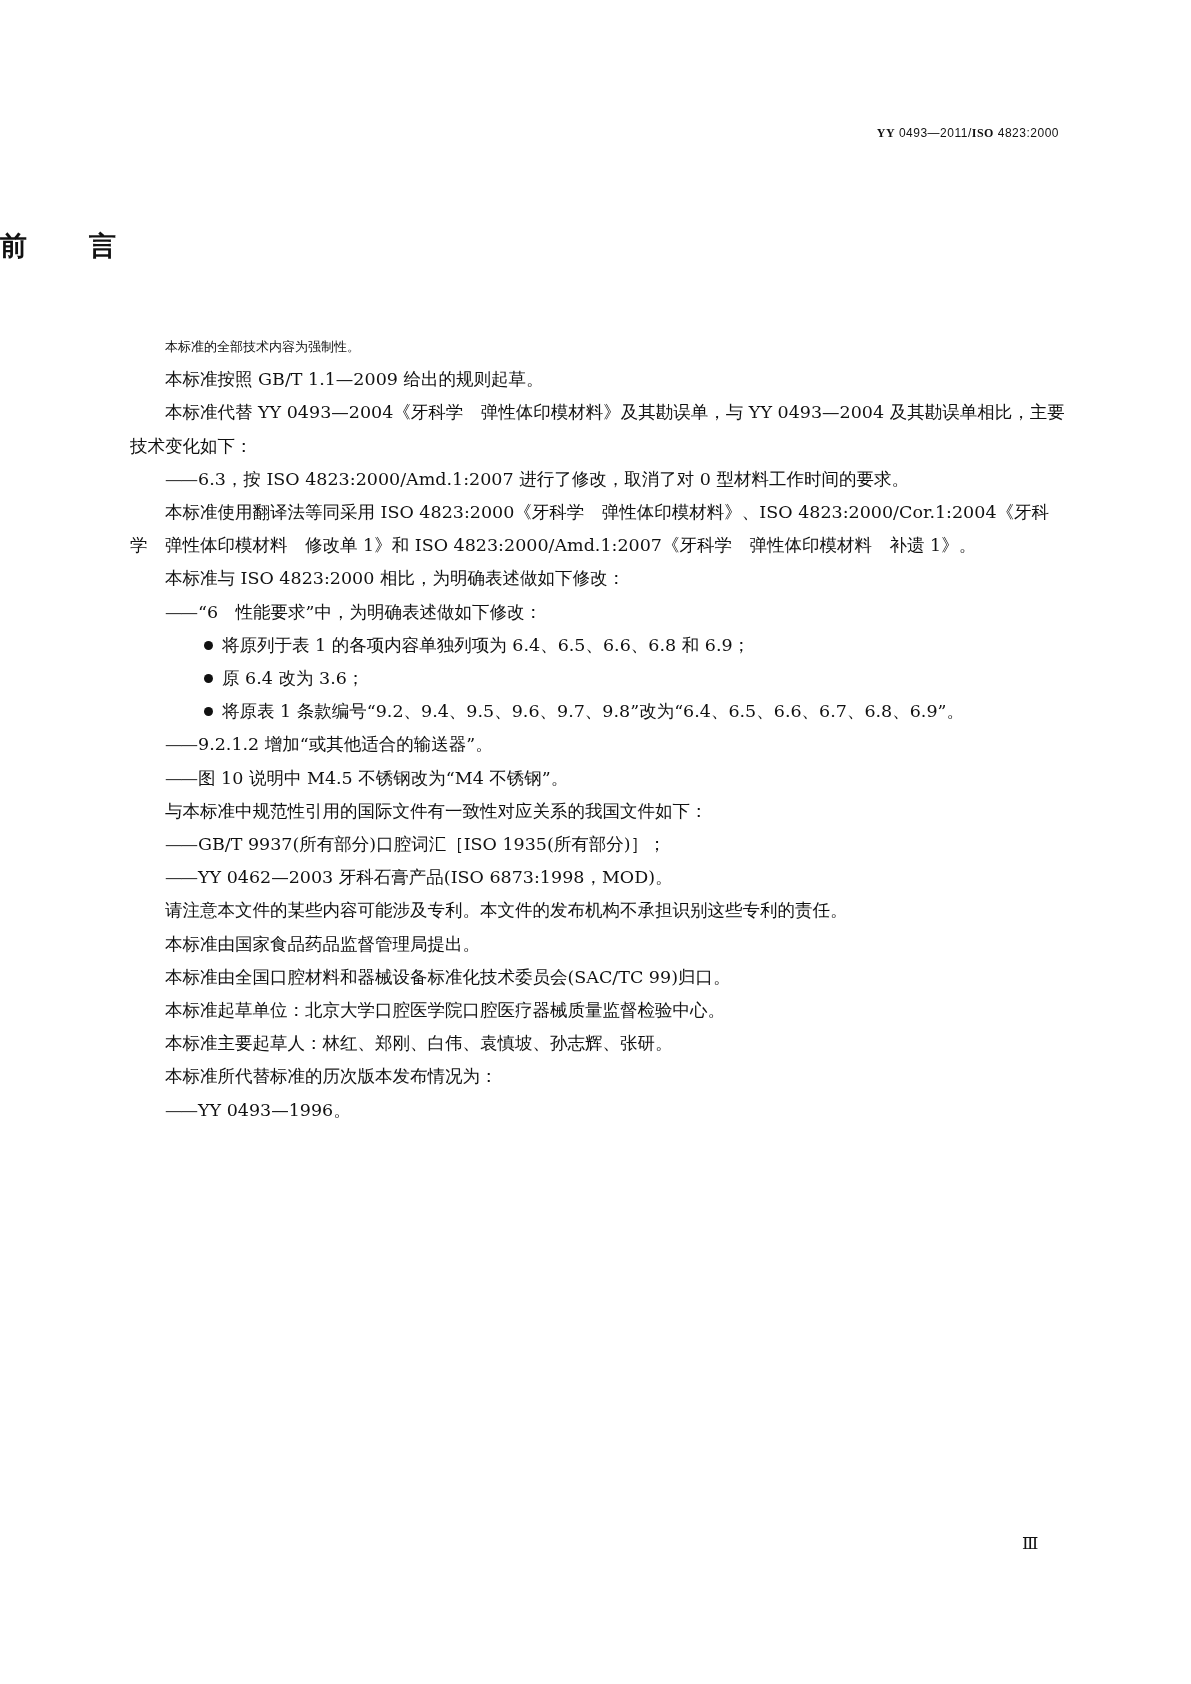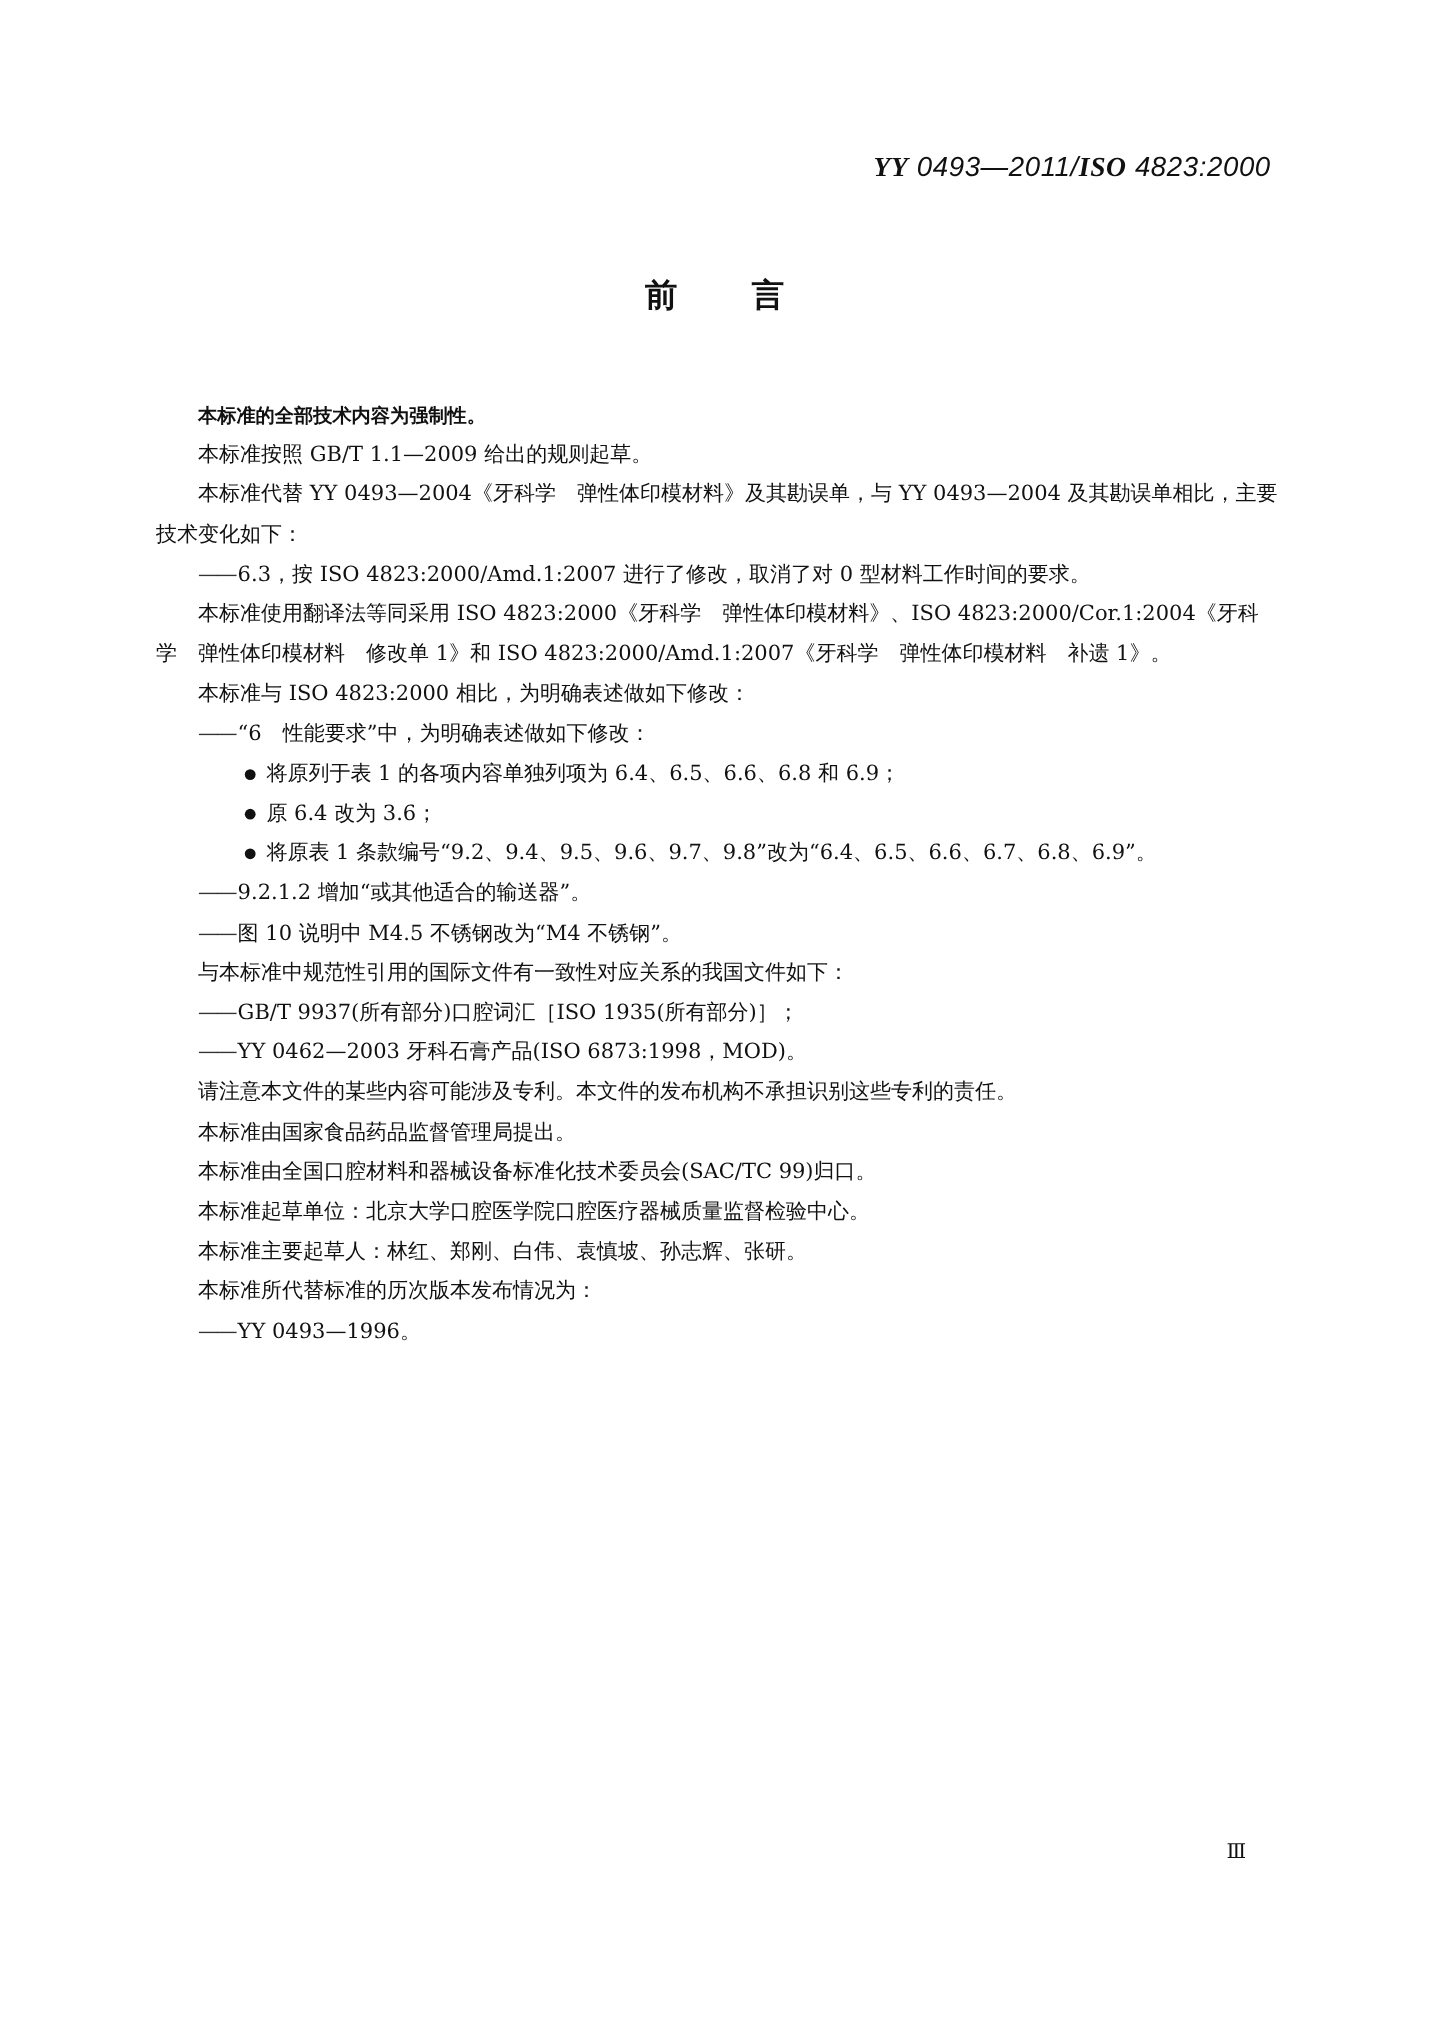--- a/index.html
+++ b/index.html
@@ -12,51 +12,50 @@
       height: 1684px;
       position: relative;
       overflow: hidden;
       font-family: "DejaVu Serif", "Liberation Serif", serif;
       color: #111111;
     }
     .header-code {
       position: absolute;
       top: 126px;
       right: 132px;
-      font-size: 23px;
+      font-size: 12px;
       letter-spacing: 0.5px;
       font-family: "Liberation Sans", "DejaVu Sans", sans-serif;
-      font-style: italic;
     }
     .header-code .b {
       font-weight: bold;
       font-family: "Liberation Serif", "DejaVu Serif", serif;
     }
     .title {
       position: absolute;
       top: 228px;
       left: 0;
       width: 100%;
-      text-align: center;
+      text-align: left;
       font-size: 27px;
       font-weight: bold;
       letter-spacing: 0;
       font-family: "DejaVu Sans", sans-serif;
     }
     .title .gap { display: inline-block; width: 62px; }
     .content {
       position: absolute;
       top: 330px;
       left: 130px;
       width: 935px;
       font-size: 17.5px;
       line-height: 33.2px;
     }
     .p { text-indent: 35px; margin: 0; }
-    .p.bold { font-weight: bold; font-family: "DejaVu Sans", sans-serif; font-size: 16px; }
+    .p.bold { font-weight: normal; font-family: "DejaVu Sans", sans-serif; font-size: 13px; }
     .dash { margin: 0; padding-left: 35px; }
     .dash::before { content: "——"; letter-spacing: -2px; color: #333; margin-right: 2px; }
     .bullet {
       margin: 0;
       padding-left: 92px;
       position: relative;
     }
     .bullet .dot {
       position: absolute;
       left: 74px;

